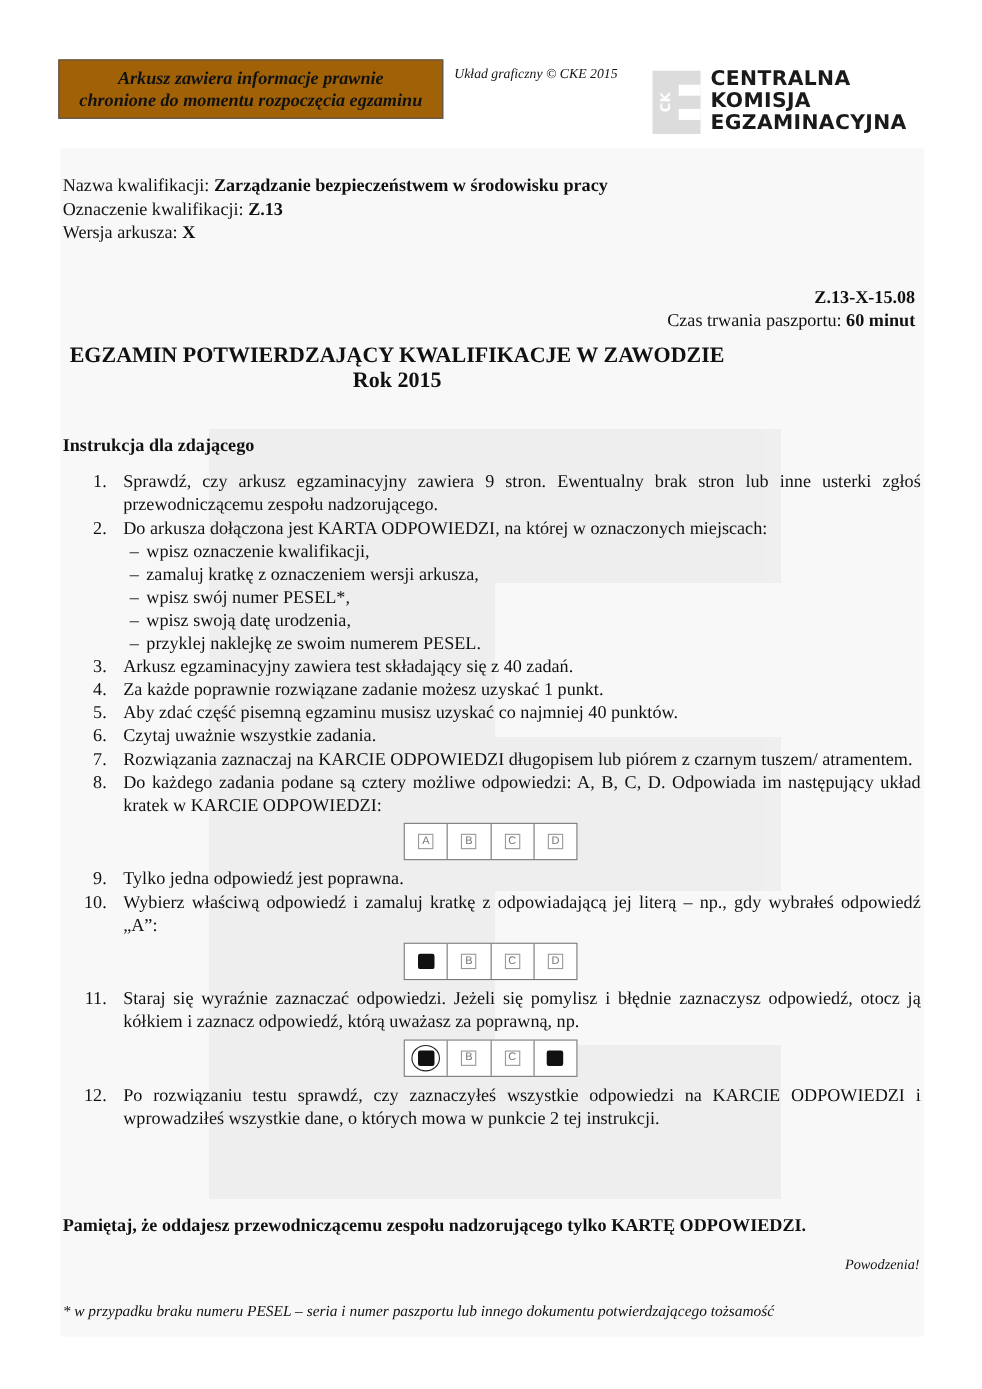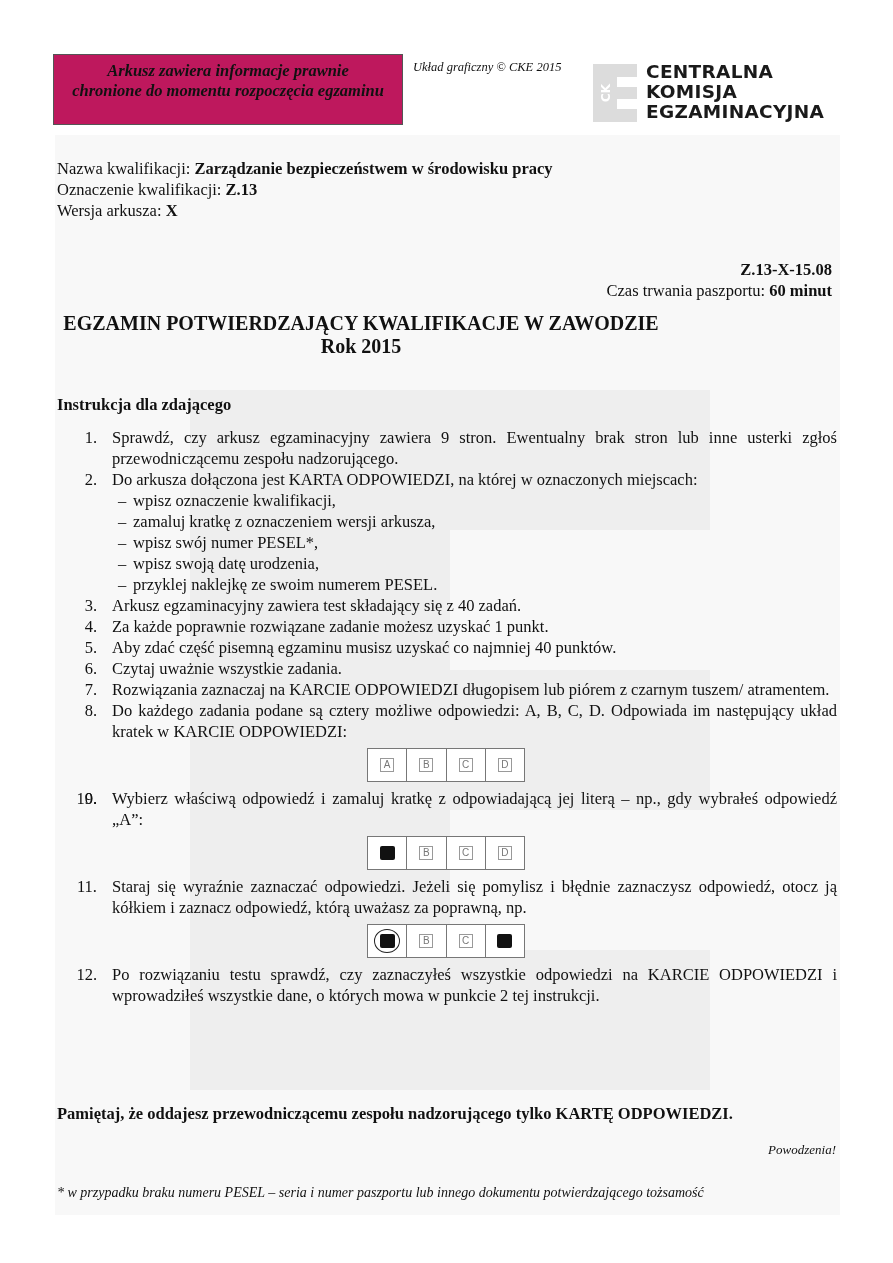--- a/index.html
+++ b/index.html
@@ -8,22 +8,22 @@
       font-family: "Liberation Serif", "DejaVu Serif", serif; color: #111;
     }
     .panel {
       position: absolute; left: 55px; top: 135px; width: 785px; height: 1080px;
       background: #f8f8f8;
     }
     .watermark {
       position: absolute; left: 190px; top: 390px; width: 520px; height: 700px; opacity: 0.035;
     }
     .warn-box {
-      position: absolute; left: 53px; top: 54px; width: 350px; height: 71px;
-      border: 1px solid #555; background: #be185d;
+      position: absolute; left: 53px; top: 54px; width: 350px; height: 54px;
+      border: 1px solid #555; background: #a16207;
       font-style: italic; font-weight: bold; font-size: 16.5px; line-height: 20px;
       text-align: center; padding-top: 6px; box-sizing: border-box;
     }
     .copyright {
       position: absolute; left: 413px; top: 60px; font-style: italic; font-size: 12.5px;
     }
     .logo-mark {
       position: absolute; left: 593px; top: 64px; width: 44px; height: 58px;
     }
     .logo-text {
@@ -154,21 +154,21 @@
         <div class="letter-box">B</div>
       </div>
     <div class="answer-cell">
         <div class="letter-box">C</div>
       </div>
     <div class="answer-cell">
         <div class="letter-box">D</div>
       </div>
   </div>
 
-  <div class="item"><span class="num">9.</span></div>
+  <div class="item"><span class="num">9.</span><span>Tylko jedna odpowiedź jest poprawna.</span></div>
   <div class="item"><span class="num">10.</span><span>Wybierz właściwą odpowiedź i zamaluj kratkę z odpowiadającą jej literą – np., gdy wybrałeś odpowiedź „A”:</span></div>
 
   <div class="answer-boxes">
     <div class="answer-cell">
         <div class="filled"></div>
       </div>
     <div class="answer-cell">
         <div class="letter-box">B</div>
       </div>
     <div class="answer-cell">

